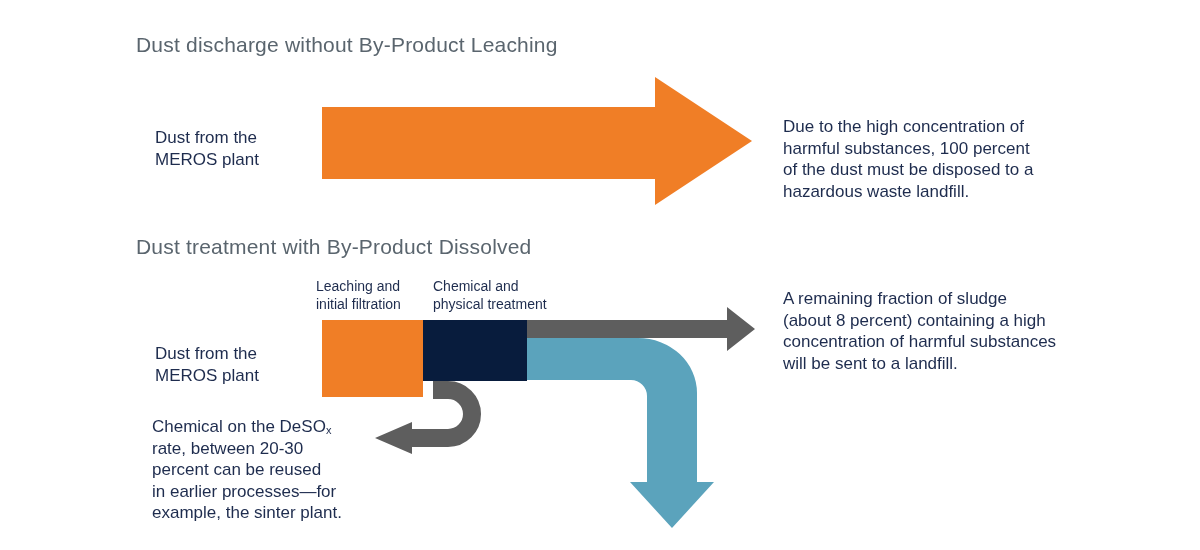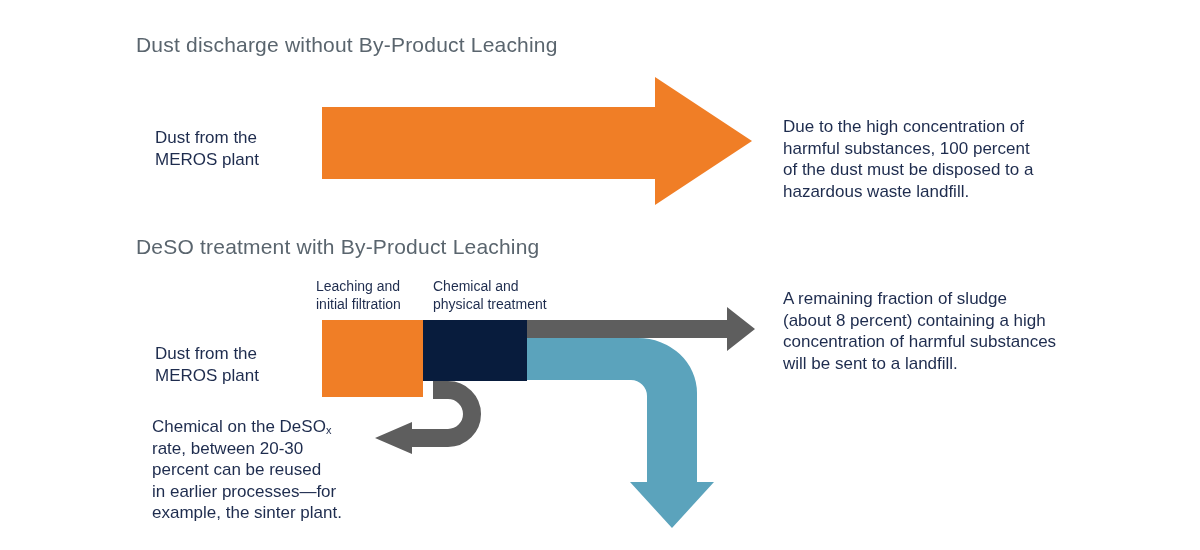--- a/index.html
+++ b/index.html
@@ -69,21 +69,21 @@
   <div class="txt section-title" style="left:136px; top:32px;">Dust discharge without By-Product Leaching</div>
 
   <div class="txt source-label" style="left:155px; top:127px;">Dust from the
 MEROS plant</div>
 
   <div class="txt para" style="left:783px; top:110px; width:320px;margin-top:6px;">Due to the high concentration of
 harmful substances, 100 percent
 of the dust must be disposed to a
 hazardous waste landfill.</div>
 
-  <div class="txt section-title" style="left:136px; top:234px;">DeSO treatment with By-Product Leaching</div>
+  <div class="txt section-title" style="left:136px; top:234px;">Dust treatment with By-Product Dissolved</div>
 
   <div class="txt stage-label" style="left:316px; top:277px;">Leaching and
 initial filtration</div>
 
   <div class="txt stage-label" style="left:433px; top:277px;">Chemical and
 physical treatment</div>
 
   <div class="txt source-label" style="left:155px; top:343px;">Dust from the
 MEROS plant</div>
 

